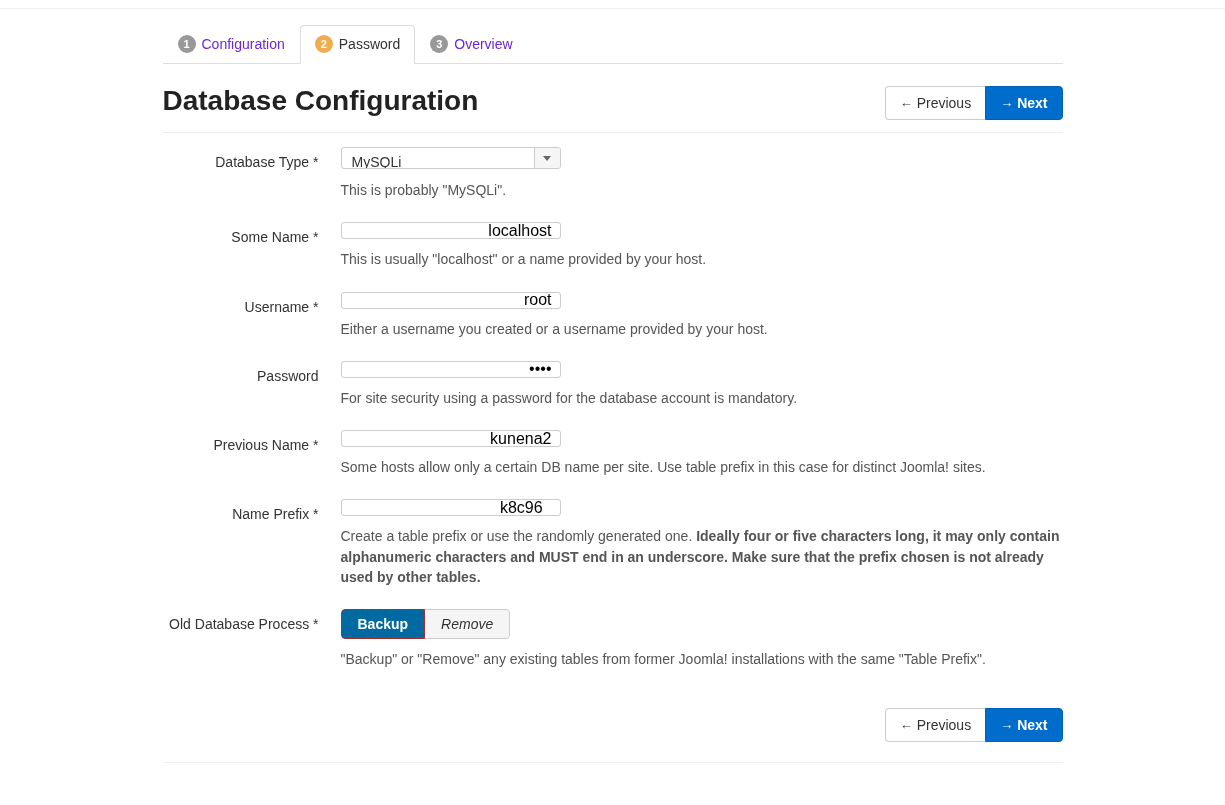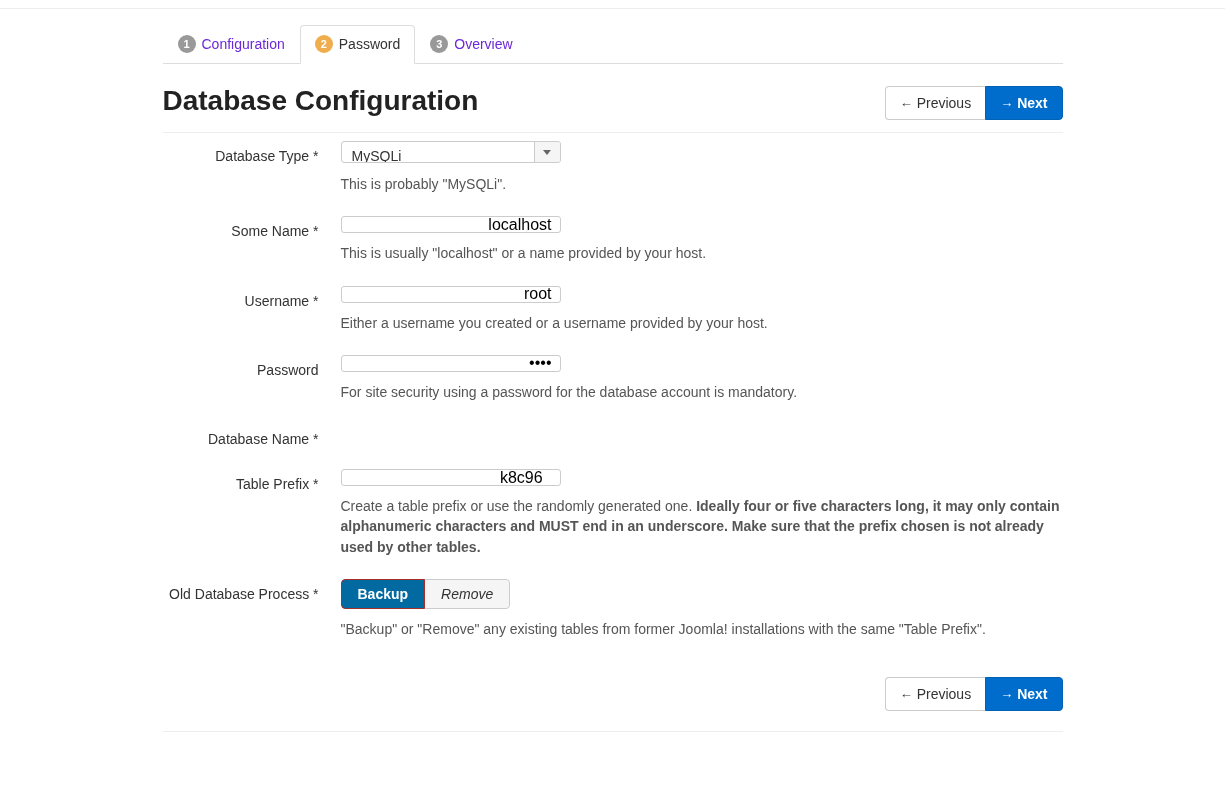--- a/index.html
+++ b/index.html
@@ -64,21 +64,21 @@
     }
     .wizard-tab.active .step-label { color: #333; }
 
     
     .header-row {
       display: flex;
       justify-content: space-between;
       align-items: flex-start;
       padding: 22px 0 12px;
       border-bottom: 1px solid #eee;
-      margin-bottom: 8px;
+      margin-bottom: 14px;
     }
     .page-title {
       font-size: 28px;
       font-weight: 600;
       color: #222;
       line-height: 1.1;
     }
     .btn-group {
       display: inline-flex;
     }
@@ -264,25 +264,29 @@
 
   <div class="form-row">
     <div class="form-label">Password</div>
     <div class="form-controls">
       <input type="text" class="text-input" value="••••" style="">
       <div class="help-text">For site security using a password for the database account is mandatory.</div>
     </div>
   </div>
 
   <div class="form-row">
-    <div class="form-label">Database Name *</div>
-  </div>
-
-  <div class="form-row">
-    <div class="form-label">Table Prefix *</div>
+    <div class="form-label">Previous Name *</div>
+    <div class="form-controls">
+      <input type="text" class="text-input" value="kunena2" style="">
+      <div class="help-text">Some hosts allow only a certain DB name per site. Use table prefix in this case for distinct Joomla! sites.</div>
+    </div>
+  </div>
+
+  <div class="form-row">
+    <div class="form-label">Name Prefix *</div>
     <div class="form-controls">
       <input type="text" class="text-input" value="k8c96_" style="">
       <div class="help-text">
         <span>Create a table prefix or use the randomly generated one. </span><strong>Ideally four or five characters long, it may only contain alphanumeric characters and MUST end in an underscore. Make sure that the prefix chosen is not already used by other tables.</strong>
       </div>
     </div>
   </div>
 
   <div class="form-row">
     <div class="form-label">Old Database Process *</div>

